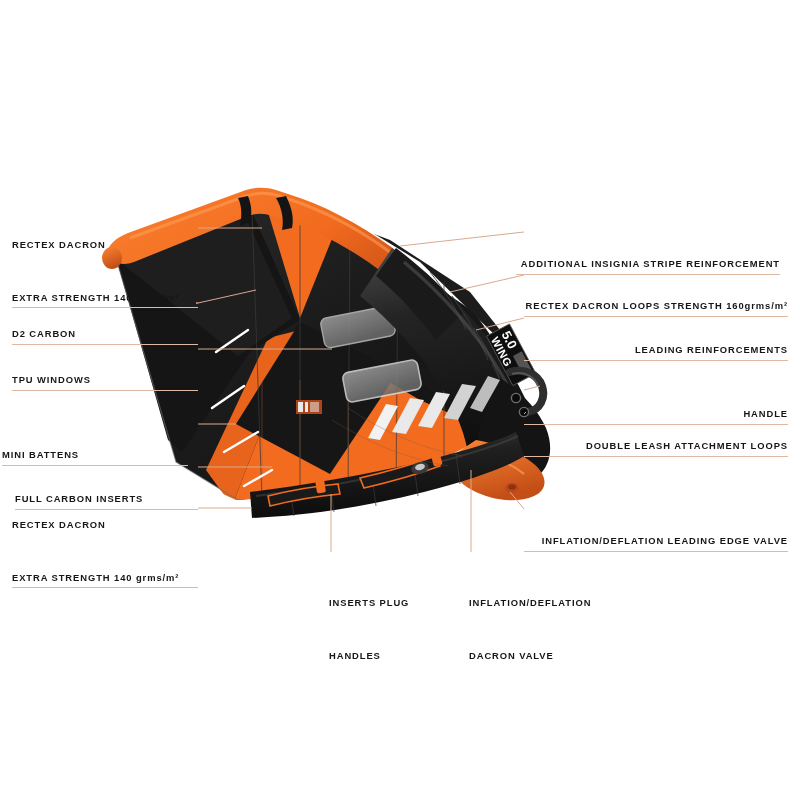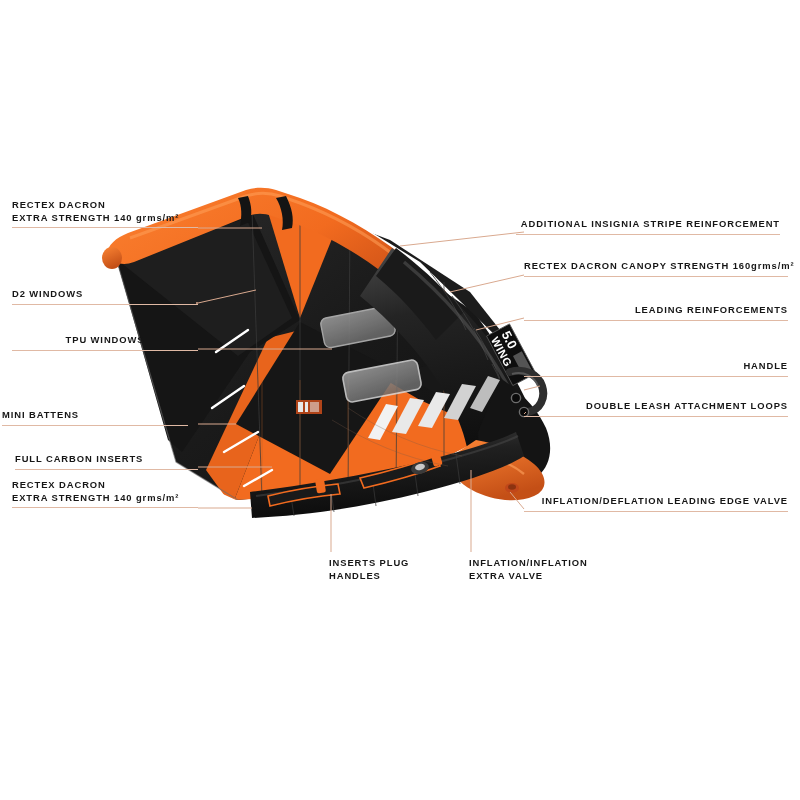--- a/index.html
+++ b/index.html
@@ -16,20 +16,21 @@
   
   .callout{position:absolute;}
   .callout .txt{
     font-size:9.4px;
     font-weight:700;
     letter-spacing:0.92px;
     color:#161616;
     line-height:12.6px;
     white-space:nowrap;
     font-family:"Liberation Sans", sans-serif;
+    margin-top:40px;
   }
   .callout.right .txt{text-align:right;}
   .callout .rule{
     height:1px;
     background:#e0b9a4;
     margin-top:3px;
   }
 
   #wingwrap{position:absolute;left:0;top:0;width:800px;height:800px;}
 </style>
@@ -323,25 +324,25 @@
     </svg>
   </div>
 
   <div class="callout left" style="left:12px; top:199px; width:186px;">
     <div class="txt">RECTEX DACRON</div>
     <div class="txt">EXTRA STRENGTH 140 grms/m²</div>
     <div class="rule"></div>
   </div>
 
   <div class="callout left" style="left:12px; top:288px; width:186px;">
-    <div class="txt">D2 WINDOWS</div>
-    <div class="rule"></div>
-  </div>
-
-  <div class="callout left" style="left:12px; top:334px; width:186px;text-align:center;">
+    <div class="txt">D2 CARBON</div>
+    <div class="rule"></div>
+  </div>
+
+  <div class="callout left" style="left:12px; top:334px; width:186px;">
     <div class="txt">TPU WINDOWS</div>
     <div class="rule"></div>
   </div>
 
   <div class="callout left" style="left:2px; top:409px; width:186px;">
     <div class="txt">MINI BATTENS</div>
     <div class="rule"></div>
   </div>
 
   <div class="callout left" style="left:15px; top:453px; width:183px;">
@@ -354,47 +355,47 @@
     <div class="txt">EXTRA STRENGTH 140 grms/m²</div>
     <div class="rule"></div>
   </div>
 
   <div class="callout right" style="right:20px; top:218px; width:264px;">
     <div class="txt">ADDITIONAL INSIGNIA STRIPE REINFORCEMENT</div>
     <div class="rule"></div>
   </div>
 
   <div class="callout right" style="right:12px; top:260px; width:264px;">
-    <div class="txt">RECTEX DACRON CANOPY STRENGTH 160grms/m²</div>
+    <div class="txt">RECTEX DACRON LOOPS STRENGTH 160grms/m²</div>
     <div class="rule"></div>
   </div>
 
   <div class="callout right" style="right:12px; top:304px; width:264px;">
     <div class="txt">LEADING REINFORCEMENTS</div>
     <div class="rule"></div>
   </div>
 
-  <div class="callout right" style="right:12px; top:360px; width:264px;">
+  <div class="callout right" style="right:12px; top:368px; width:264px;">
     <div class="txt">HANDLE</div>
     <div class="rule"></div>
   </div>
 
   <div class="callout right" style="right:12px; top:495px; width:264px;">
     <div class="txt">INFLATION/DEFLATION LEADING EDGE VALVE</div>
     <div class="rule"></div>
   </div>
 
   <div class="callout right" style="right:12px; top:400px; width:264px;">
     <div class="txt">DOUBLE LEASH ATTACHMENT LOOPS</div>
     <div class="rule"></div>
   </div>
 
   <div class="callout bottom" style="left:329px; top:557px;">
     <div class="txt">INSERTS PLUG</div>
     <div class="txt">HANDLES</div>
   </div>
 
   <div class="callout bottom" style="left:469px; top:557px;">
-    <div class="txt">INFLATION/INFLATION</div>
-    <div class="txt">EXTRA VALVE</div>
+    <div class="txt">INFLATION/DEFLATION</div>
+    <div class="txt">DACRON VALVE</div>
   </div>
 
 </div>
 
 </body></html>

